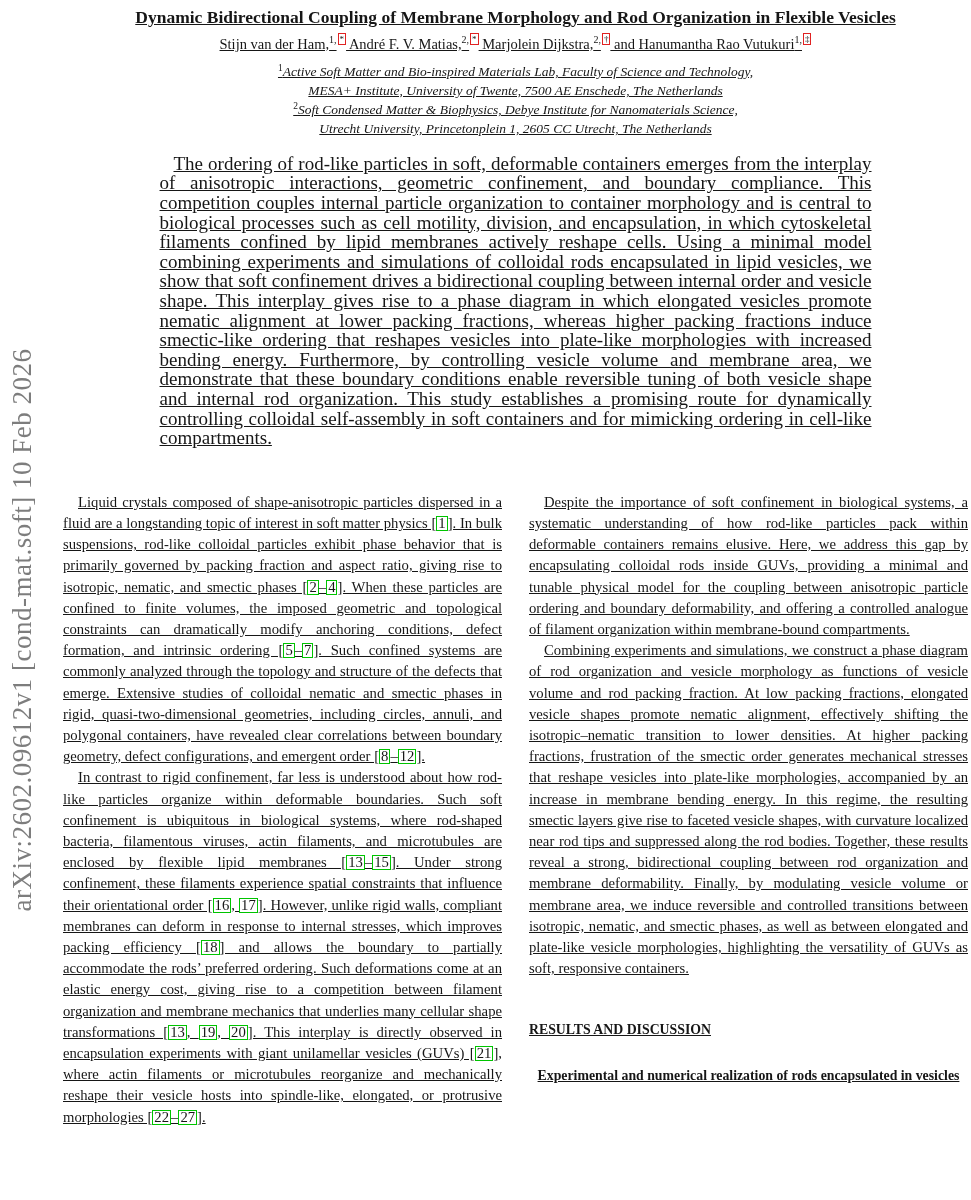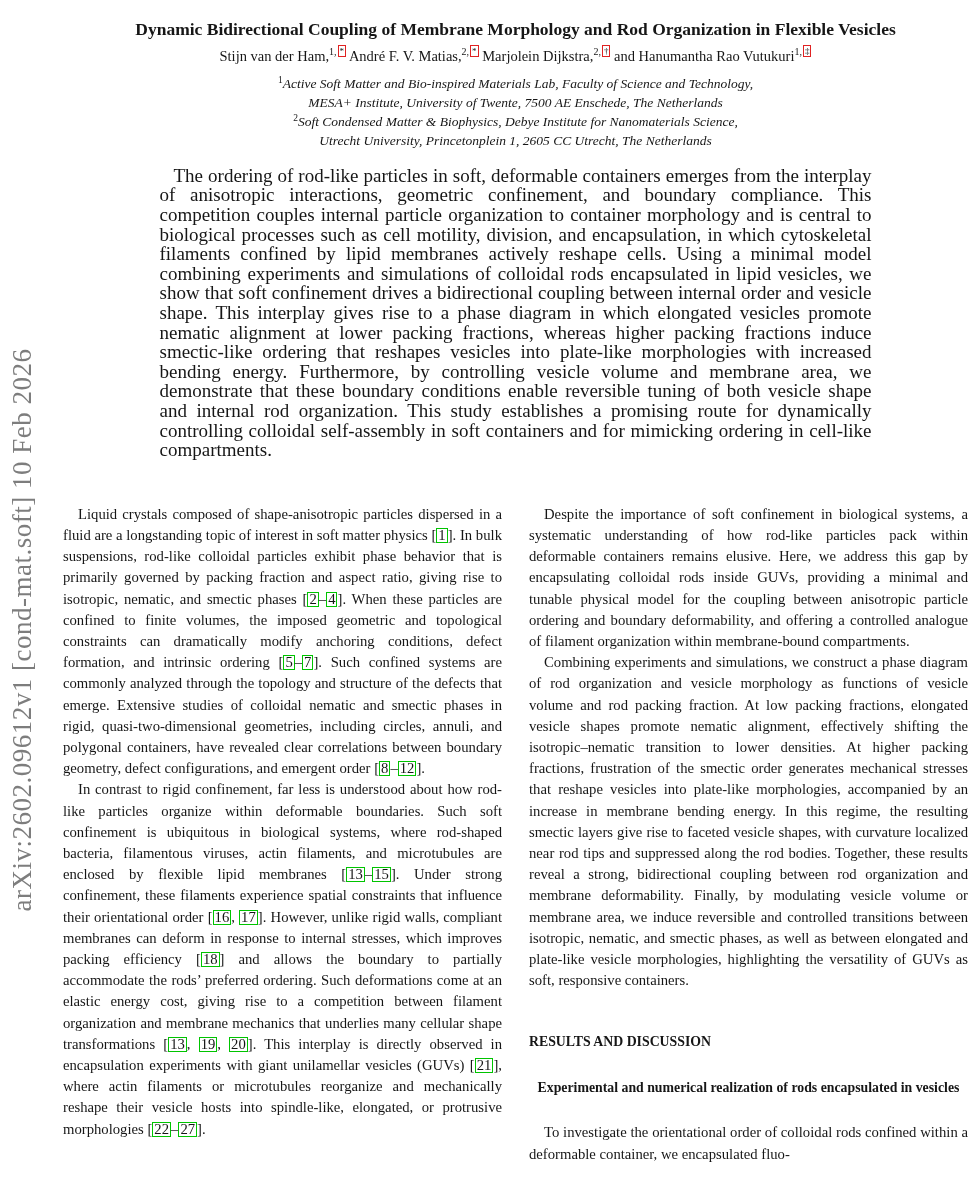--- a/index.html
+++ b/index.html
@@ -17,22 +17,23 @@
     width: 840px; height: 34px;
     text-align: center;
     transform: rotate(-90deg);
     font-size: 27px;
     color: #7d7d7d;
     white-space: nowrap;
     letter-spacing: 0.5px;
   }
   .content {
     position: absolute;
-    left: 63px; top: 12px;
+    left: 63px; top: 0;
     width: 905px;
+    text-decoration: underline;
   }
   .title {
     margin-top: 6px;
     padding: 0 44px;
     text-align: center;
     font-weight: bold;
     font-size: 17.5px;
     line-height: 23px;
   }
   .authors {
@@ -128,16 +129,15 @@
         <p>Liquid crystals composed of shape-anisotropic particles dispersed in a fluid are a longstanding topic of interest in soft matter physics [<span class="cite">1</span>]. In bulk suspensions, rod-like colloidal particles exhibit phase behavior that is primarily governed by packing fraction and aspect ratio, giving rise to isotropic, nematic, and smectic phases [<span class="cite">2</span>–<span class="cite">4</span>]. When these particles are confined to finite volumes, the imposed geometric and topological constraints can dramatically modify anchoring conditions, defect formation, and intrinsic ordering [<span class="cite">5</span>–<span class="cite">7</span>]. Such confined systems are commonly analyzed through the topology and structure of the defects that emerge. Extensive studies of colloidal nematic and smectic phases in rigid, quasi-two-dimensional geometries, including circles, annuli, and polygonal containers, have revealed clear correlations between boundary geometry, defect configurations, and emergent order [<span class="cite">8</span>–<span class="cite">12</span>].</p>
         <p>In contrast to rigid confinement, far less is understood about how rod-like particles organize within deformable boundaries. Such soft confinement is ubiquitous in biological systems, where rod-shaped bacteria, filamentous viruses, actin filaments, and microtubules are enclosed by flexible lipid membranes [<span class="cite">13</span>–<span class="cite">15</span>]. Under strong confinement, these filaments experience spatial constraints that influence their orientational order [<span class="cite">16</span>, <span class="cite">17</span>]. However, unlike rigid walls, compliant membranes can deform in response to internal stresses, which improves packing efficiency [<span class="cite">18</span>] and allows the boundary to partially accommodate the rods’ preferred ordering. Such deformations come at an elastic energy cost, giving rise to a competition between filament organization and membrane mechanics that underlies many cellular shape transformations [<span class="cite">13</span>, <span class="cite">19</span>, <span class="cite">20</span>]. This interplay is directly observed in encapsulation experiments with giant unilamellar vesicles (GUVs) [<span class="cite">21</span>], where actin filaments or microtubules reorganize and mechanically reshape their vesicle hosts into spindle-like, elongated, or protrusive morphologies [<span class="cite">22</span>–<span class="cite">27</span>].</p>
       </div>
     <div class="col">
       <div id="right-paras">
           <p>Despite the importance of soft confinement in biological systems, a systematic understanding of how rod-like particles pack within deformable containers remains elusive. Here, we address this gap by encapsulating colloidal rods inside GUVs, providing a minimal and tunable physical model for the coupling between anisotropic particle ordering and boundary deformability, and offering a controlled analogue of filament organization within membrane-bound compartments.</p>
           <p>Combining experiments and simulations, we construct a phase diagram of rod organization and vesicle morphology as functions of vesicle volume and rod packing fraction. At low packing fractions, elongated vesicle shapes promote nematic alignment, effectively shifting the isotropic–nematic transition to lower densities. At higher packing fractions, frustration of the smectic order generates mechanical stresses that reshape vesicles into plate-like morphologies, accompanied by an increase in membrane bending energy. In this regime, the resulting smectic layers give rise to faceted vesicle shapes, with curvature localized near rod tips and suppressed along the rod bodies. Together, these results reveal a strong, bidirectional coupling between rod organization and membrane deformability. Finally, by modulating vesicle volume or membrane area, we induce reversible and controlled transitions between isotropic, nematic, and smectic phases, as well as between elongated and plate-like vesicle morphologies, highlighting the versatility of GUVs as soft, responsive containers.</p>
         </div>
       <div class="section-heading">RESULTS AND DISCUSSION</div>
       <div class="subsection-heading">Experimental and numerical realization of rods encapsulated in vesicles</div>
-      <p class="after-heading">To investigate the orientational order of colloidal rods confined within a deformable container, we encapsulated fluo-</p>
     </div>
   </div>
 </div>
 
 </body></html>

